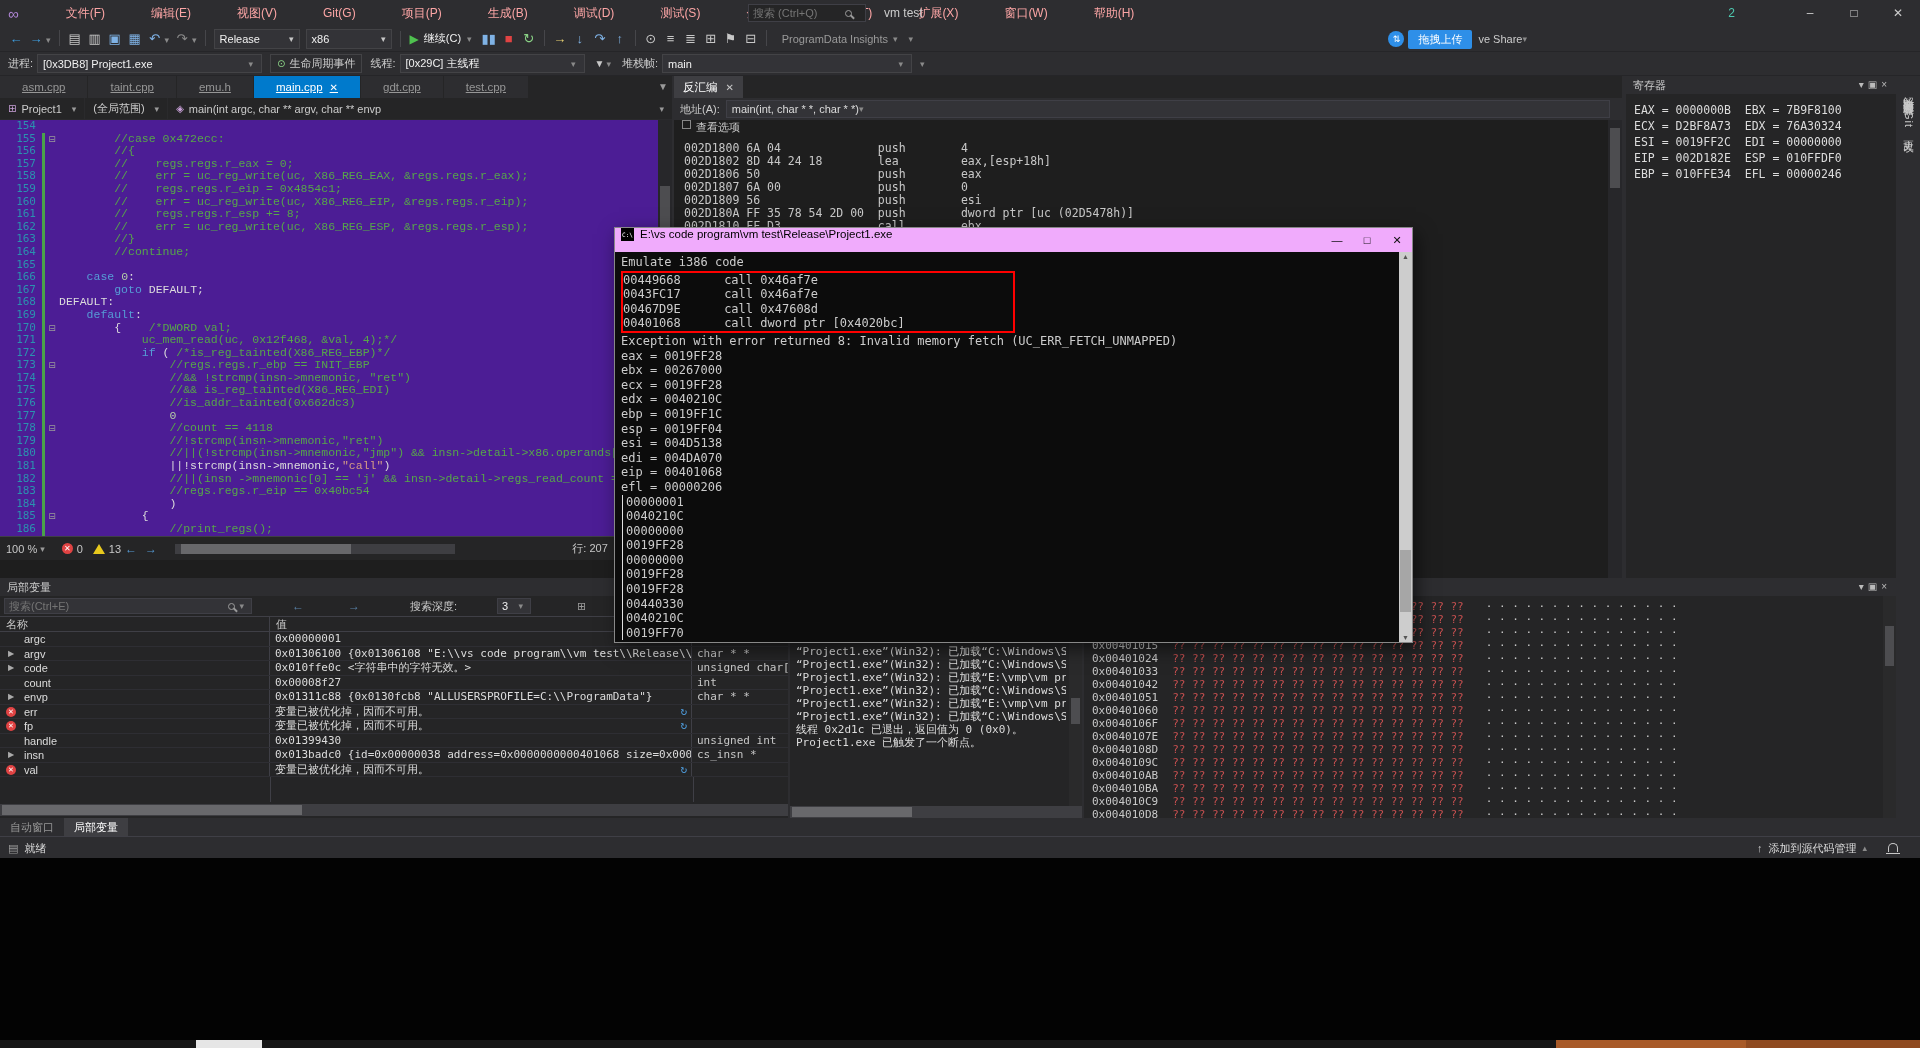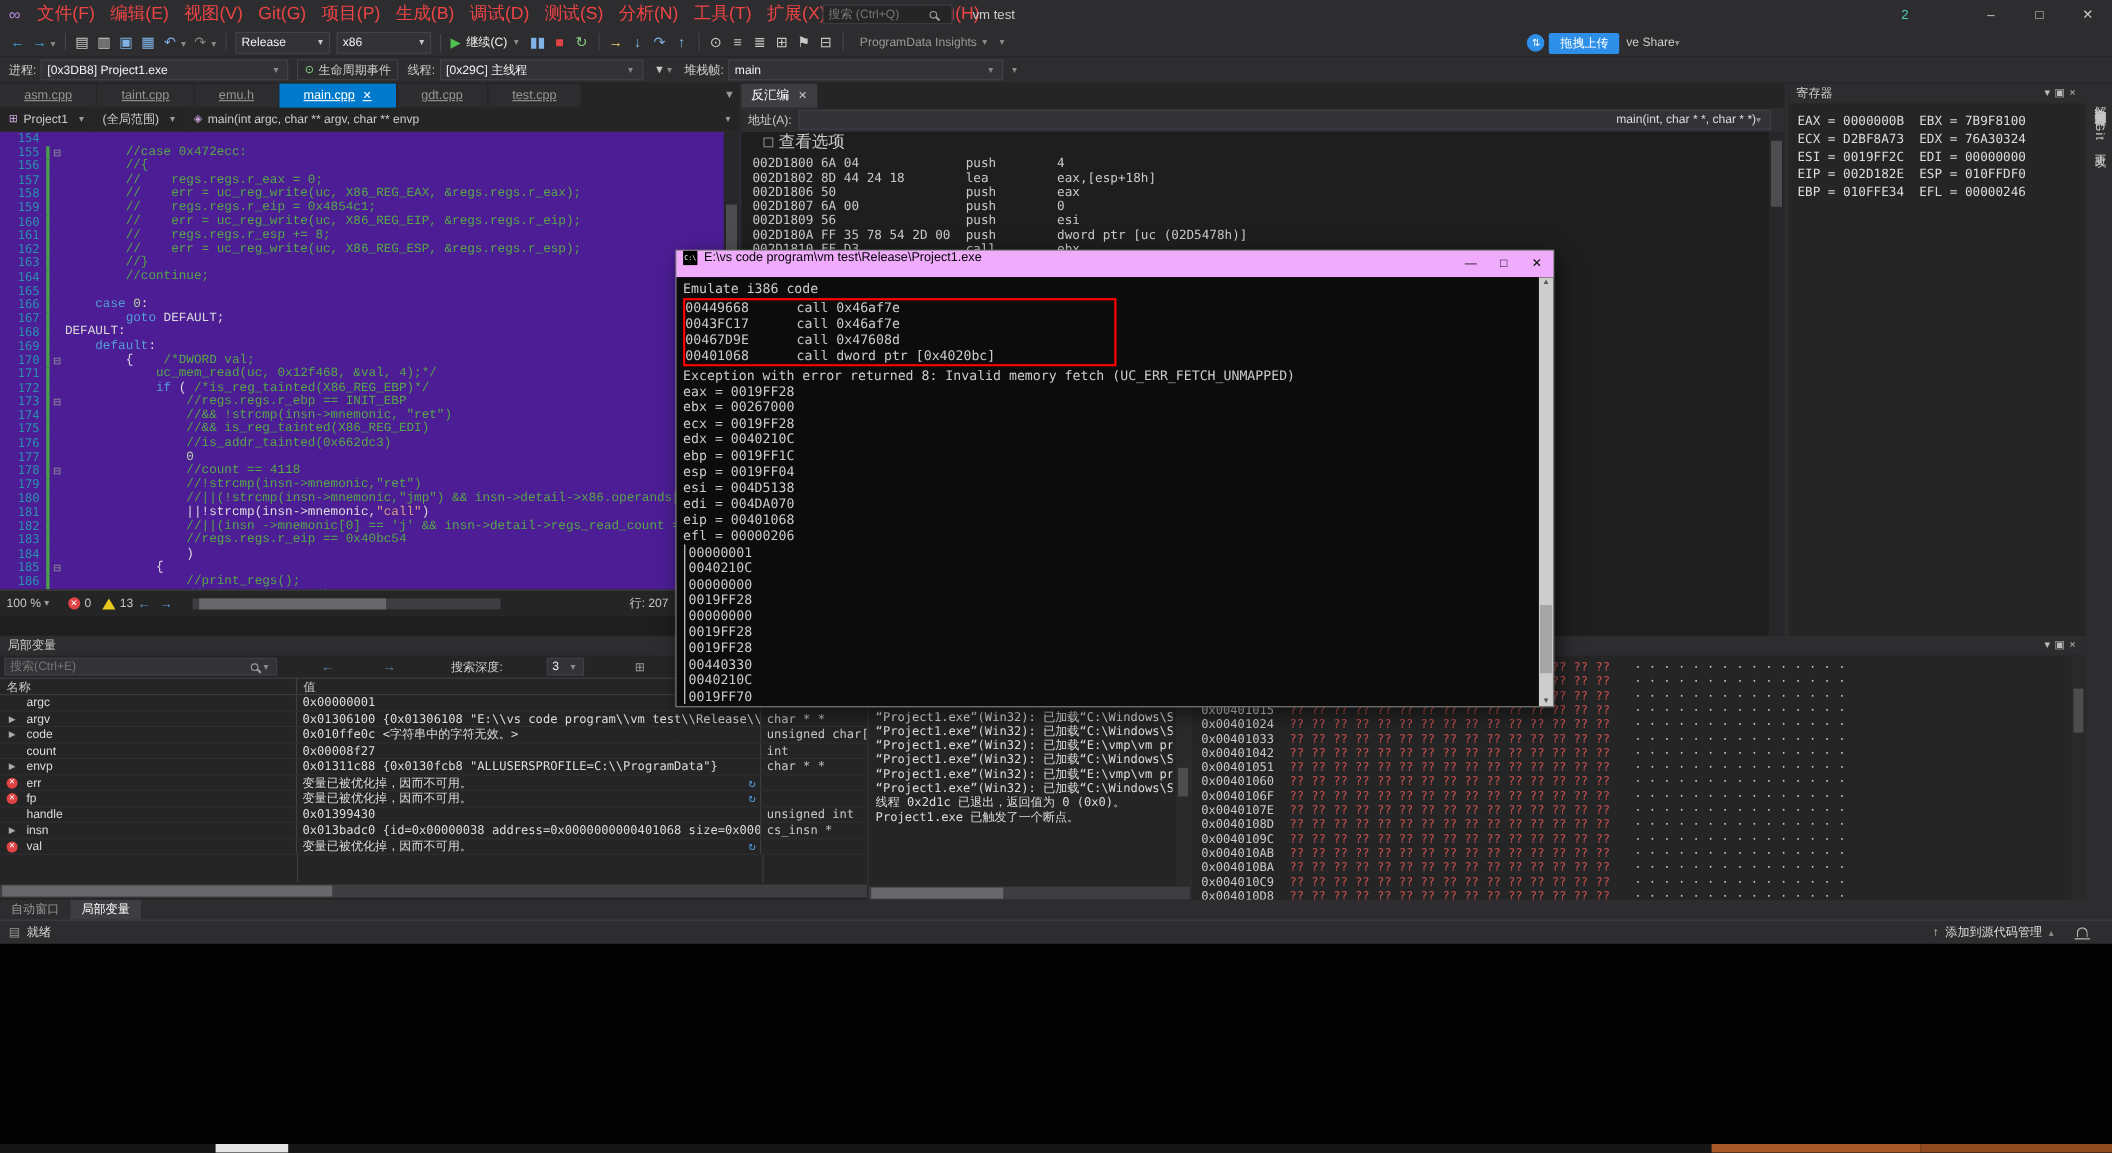--- a/index.html
+++ b/index.html
@@ -3,21 +3,21 @@
 <meta charset="utf-8">
 <style>
   * { margin:0; padding:0; box-sizing:border-box; }
   html,body { background:#000; }
   body { font-family:"Liberation Sans","DejaVu Sans",sans-serif; }
   #app { position:relative; width:1920px; height:1048px; overflow:hidden; background:#2D2D30; }
 
   
   #titlebar { position:absolute; left:0; top:0; width:1920px; height:26px; background:#2D2D30; display:flex; align-items:center; }
   #vs-logo { color:#B287D8; font-size:15px; padding:0 8px; }
-  .menu-item { color:#ef4444; font-size:16px; padding:0 7px; line-height:26px; cursor:default; }
+  .menu-item { color:#fca5a5; font-size:12px; padding:0 7px; line-height:26px; cursor:default;margin-left:32px; }
   #qsearch { position:absolute; left:748px; top:4px; width:118px; height:18px; background:#252526; border:1px solid #3F3F46; display:flex; align-items:center; padding:0 4px; }
   #qsearch input { background:transparent; border:none; outline:none; color:#9A9A9A; font-size:11px; width:92px; font-family:inherit; }
   .mag { width:7px; height:7px; border:1.5px solid #9A9A9A; border-radius:50%; position:relative; flex:none; }
   .mag::after { content:""; position:absolute; width:5px; height:1.5px; background:#9A9A9A; right:-4px; bottom:-2px; transform:rotate(45deg); }
   #solution-name { position:absolute; left:884px; top:0; line-height:26px; color:#CCCCCC; font-size:12px; }
   #notif { position:absolute; right:185px; top:0; line-height:26px; color:#4EC9B0; font-size:12px; }
   .winbtn { position:absolute; top:0; width:44px; height:26px; text-align:center; line-height:26px; color:#CCCCCC; font-size:12px; }
 
   
   #toolbar { position:absolute; left:0; top:26px; width:1920px; height:26px; background:#2D2D30; display:flex; align-items:center; border-bottom:1px solid #252528; }
@@ -78,22 +78,22 @@
   #ed-hthumb { position:absolute; left:6px; top:0; width:170px; height:10px; background:#68686B; }
   #pos-info { position:absolute; right:14px; display:flex; gap:16px; }
 
   
   #disasm-pane { position:absolute; left:674px; top:76px; width:948px; height:502px; background:#1E1E1E; }
   #disasm-tabrow { position:absolute; left:0; top:0; width:948px; height:22px; background:#252526; }
   #disasm-tab { display:inline-block; height:22px; line-height:22px; background:#3E3E42; color:#FFFFFF; font-size:11.5px; padding:0 9px; }
   #disasm-tab .x { margin-left:8px; font-size:10px; color:#C8C8C8; }
   #addr-bar { position:absolute; left:0; top:22px; width:948px; height:22px; background:#2D2D30; display:flex; align-items:center; }
   #addr-bar label { color:#CCCCCC; font-size:11px; margin:0 6px; }
-  #addr-input { flex:1; margin-right:12px; height:18px; background:#333337; border:1px solid #3F3F46; color:#DCDCDC; font-size:11px; display:flex; align-items:center; justify-content:flex-end; padding:0 5px; }
-  #viewopts { position:absolute; left:12px; top:44px; height:18px; display:flex; align-items:center; color:#CCCCCC; font-size:15px; }
+  #addr-input { flex:1; margin-right:12px; height:18px; background:#333337; border:1px solid #3F3F46; color:#DCDCDC; font-size:11px; display:flex; align-items:center; justify-content:flex-start; padding:0 5px; }
+  #viewopts { position:absolute; left:0; top:44px; height:18px; display:flex; color:#CCCCCC; font-size:11px; }
   #viewopts .bx { width:9px; height:9px; border:1px solid #888; margin:0 5px 0 8px; }
   #disasm-lines { position:absolute; left:10px; top:66px; font-family:"DejaVu Sans Mono",monospace; font-size:11.5px; color:#C8C8C8; }
   .dline { height:13px; line-height:13px; white-space:pre; }
   #dis-vscroll { position:absolute; right:0; top:44px; width:14px; height:458px; background:#27272A; }
   #dis-vthumb { position:absolute; left:2px; top:8px; width:10px; height:60px; background:#4D4D50; }
 
   
   #registers-pane { position:absolute; left:1626px; top:76px; width:270px; height:502px; background:#252526; }
   #reg-rows { padding:8px 0 0 8px; }
   .reg-row { font-family:"DejaVu Sans Mono",monospace; font-size:11.5px; color:#DCDCDC; height:16px; line-height:16px; white-space:pre; }

